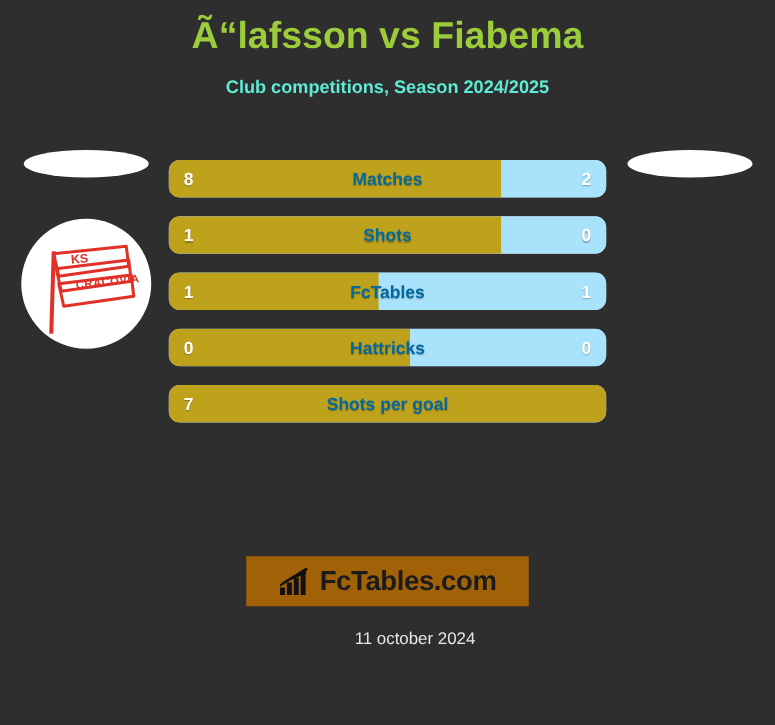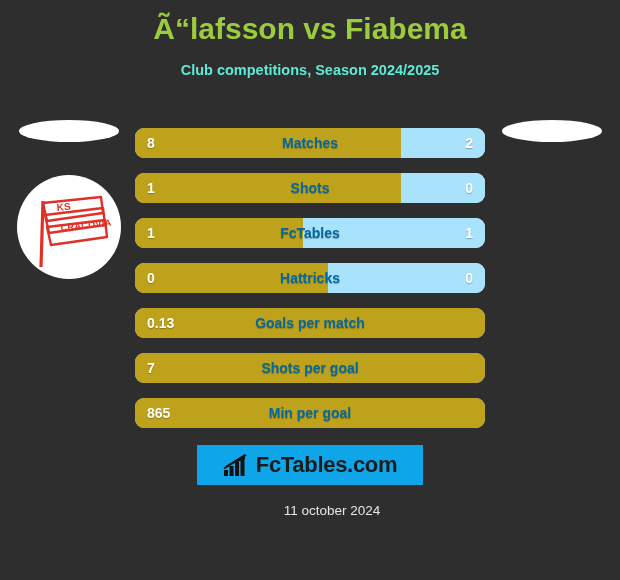--- a/index.html
+++ b/index.html
@@ -128,21 +128,21 @@
     pointer-events: none;
   }
 
   
   .logo-box {
     position: absolute;
     left: 197px;
     top: 445px;
     width: 226px;
     height: 40px;
-    background: #0ea5e9;
+    background: #a16207;
     display: flex;
     align-items: center;
     justify-content: center;
     gap: 7px;
   }
   .logo-text {
     font-size: 22px;
     font-weight: bold;
     color: #1b1b1b;
     letter-spacing: -0.3px;
@@ -216,40 +216,28 @@
     </div>
 
     <div class="row">
       <div class="fill-home" style="width:55%"></div>
       <div class="fill-away" style="width:45%"></div>
       <div class="val home">0</div>
       <div class="label">Hattricks</div>
       <div class="val away">0</div>
     </div>
 
+
     <div class="row single">
       <div class="fill-home"></div>
 
-      <div class="val home">0.13</div>
-      <div class="label">Goals per match</div>
-    </div>
-
-    <div class="row single">
-      <div class="fill-home"></div>
-
       <div class="val home">7</div>
       <div class="label">Shots per goal</div>
     </div>
 
-    <div class="row single">
-      <div class="fill-home"></div>
-
-      <div class="val home">865</div>
-      <div class="label">Min per goal</div>
-    </div>
 
   </div>
 
   <div class="logo-box">
     <svg width="26" height="24" viewBox="0 0 26 24">
       <rect x="1" y="17" width="4" height="6" fill="#111111"></rect>
       <rect x="6.5" y="13" width="4" height="10" fill="#111111"></rect>
       <rect x="12" y="9" width="4" height="14" fill="#111111"></rect>
       <rect x="17.5" y="5" width="4" height="18" fill="#111111"></rect>
       <path d="M1 14 L22 1 L22 6 Z" fill="#111111"></path>

